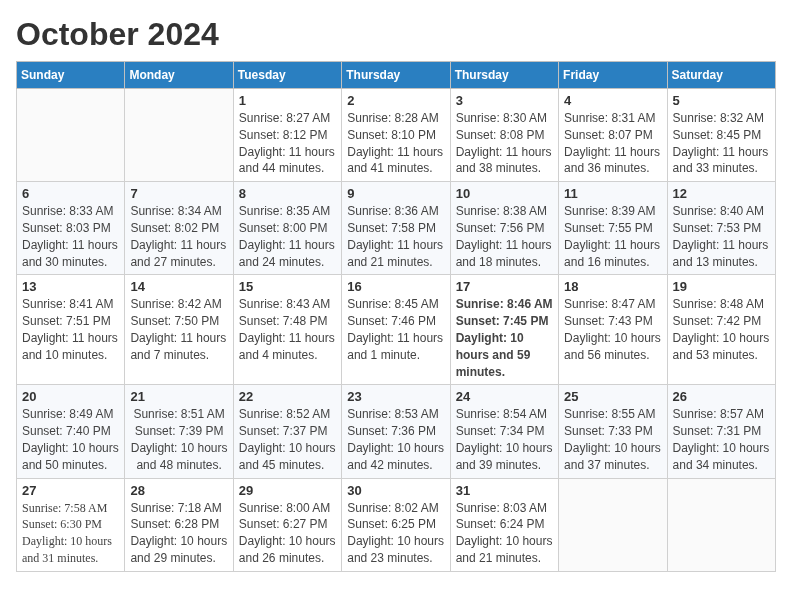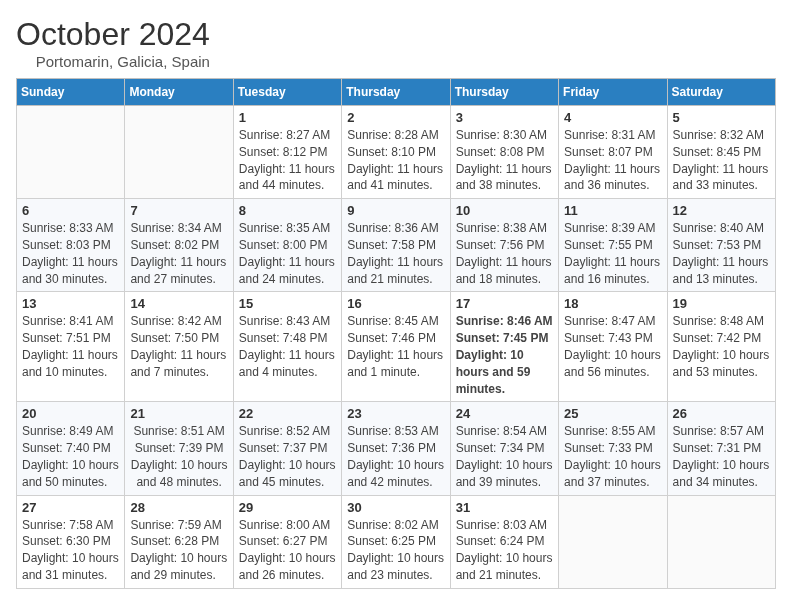--- a/index.html
+++ b/index.html
@@ -33,21 +33,21 @@
     }
     .logo-icon {
       width: 24px;
       height: 24px;
     }
     .title-block {
       text-align: right;
     }
     .month-year {
       font-size: 32px;
-      font-weight: normal;
+      font-weight: bold;
       color: #333;
     }
     .location {
       font-size: 15px;
       color: #555;
     }
     table {
       width: 100%;
       border-collapse: collapse;
       table-layout: fixed;
@@ -88,21 +88,20 @@
     .empty-cell {
       background: #fafafa;
     }
   </style>
 </head>
 <body>
 
 <div class="header">
   <div class="title-block">
     <div class="month-year">October 2024</div>
-    <div class="location">Portomarin, Galicia, Spain</div>
   </div>
 </div>
 
 <table>
   <thead>
     <tr>
     <th>Sunday</th>
         <th>Monday</th>
         <th>Tuesday</th>
         <th>Thursday</th>
@@ -274,27 +273,27 @@
         <td>
           <span class="day-number">26</span>
           <div class="cell-text" style="white-space: pre-line;">Sunrise: 8:57 AM
 Sunset: 7:31 PM
 Daylight: 10 hours and 34 minutes.</div>
         </td>
       </tr>
       <tr>
         <td>
           <span class="day-number">27</span>
-          <div class="cell-text" style="white-space: pre-line;">Sunrise: 7:58 AM
+          <div class="cell-text" style="white-space: pre-line; font-family: Liberation Serif, serif;">Sunrise: 7:58 AM
 Sunset: 6:30 PM
 Daylight: 10 hours and 31 minutes.</div>
         </td>
         <td>
           <span class="day-number">28</span>
-          <div class="cell-text" style="white-space: pre-line;">Sunrise: 7:59 AM
+          <div class="cell-text" style="white-space: pre-line;">Sunrise: 7:18 AM
 Sunset: 6:28 PM
 Daylight: 10 hours and 29 minutes.</div>
         </td>
         <td>
           <span class="day-number">29</span>
           <div class="cell-text" style="white-space: pre-line;">Sunrise: 8:00 AM
 Sunset: 6:27 PM
 Daylight: 10 hours and 26 minutes.</div>
         </td>
         <td>

